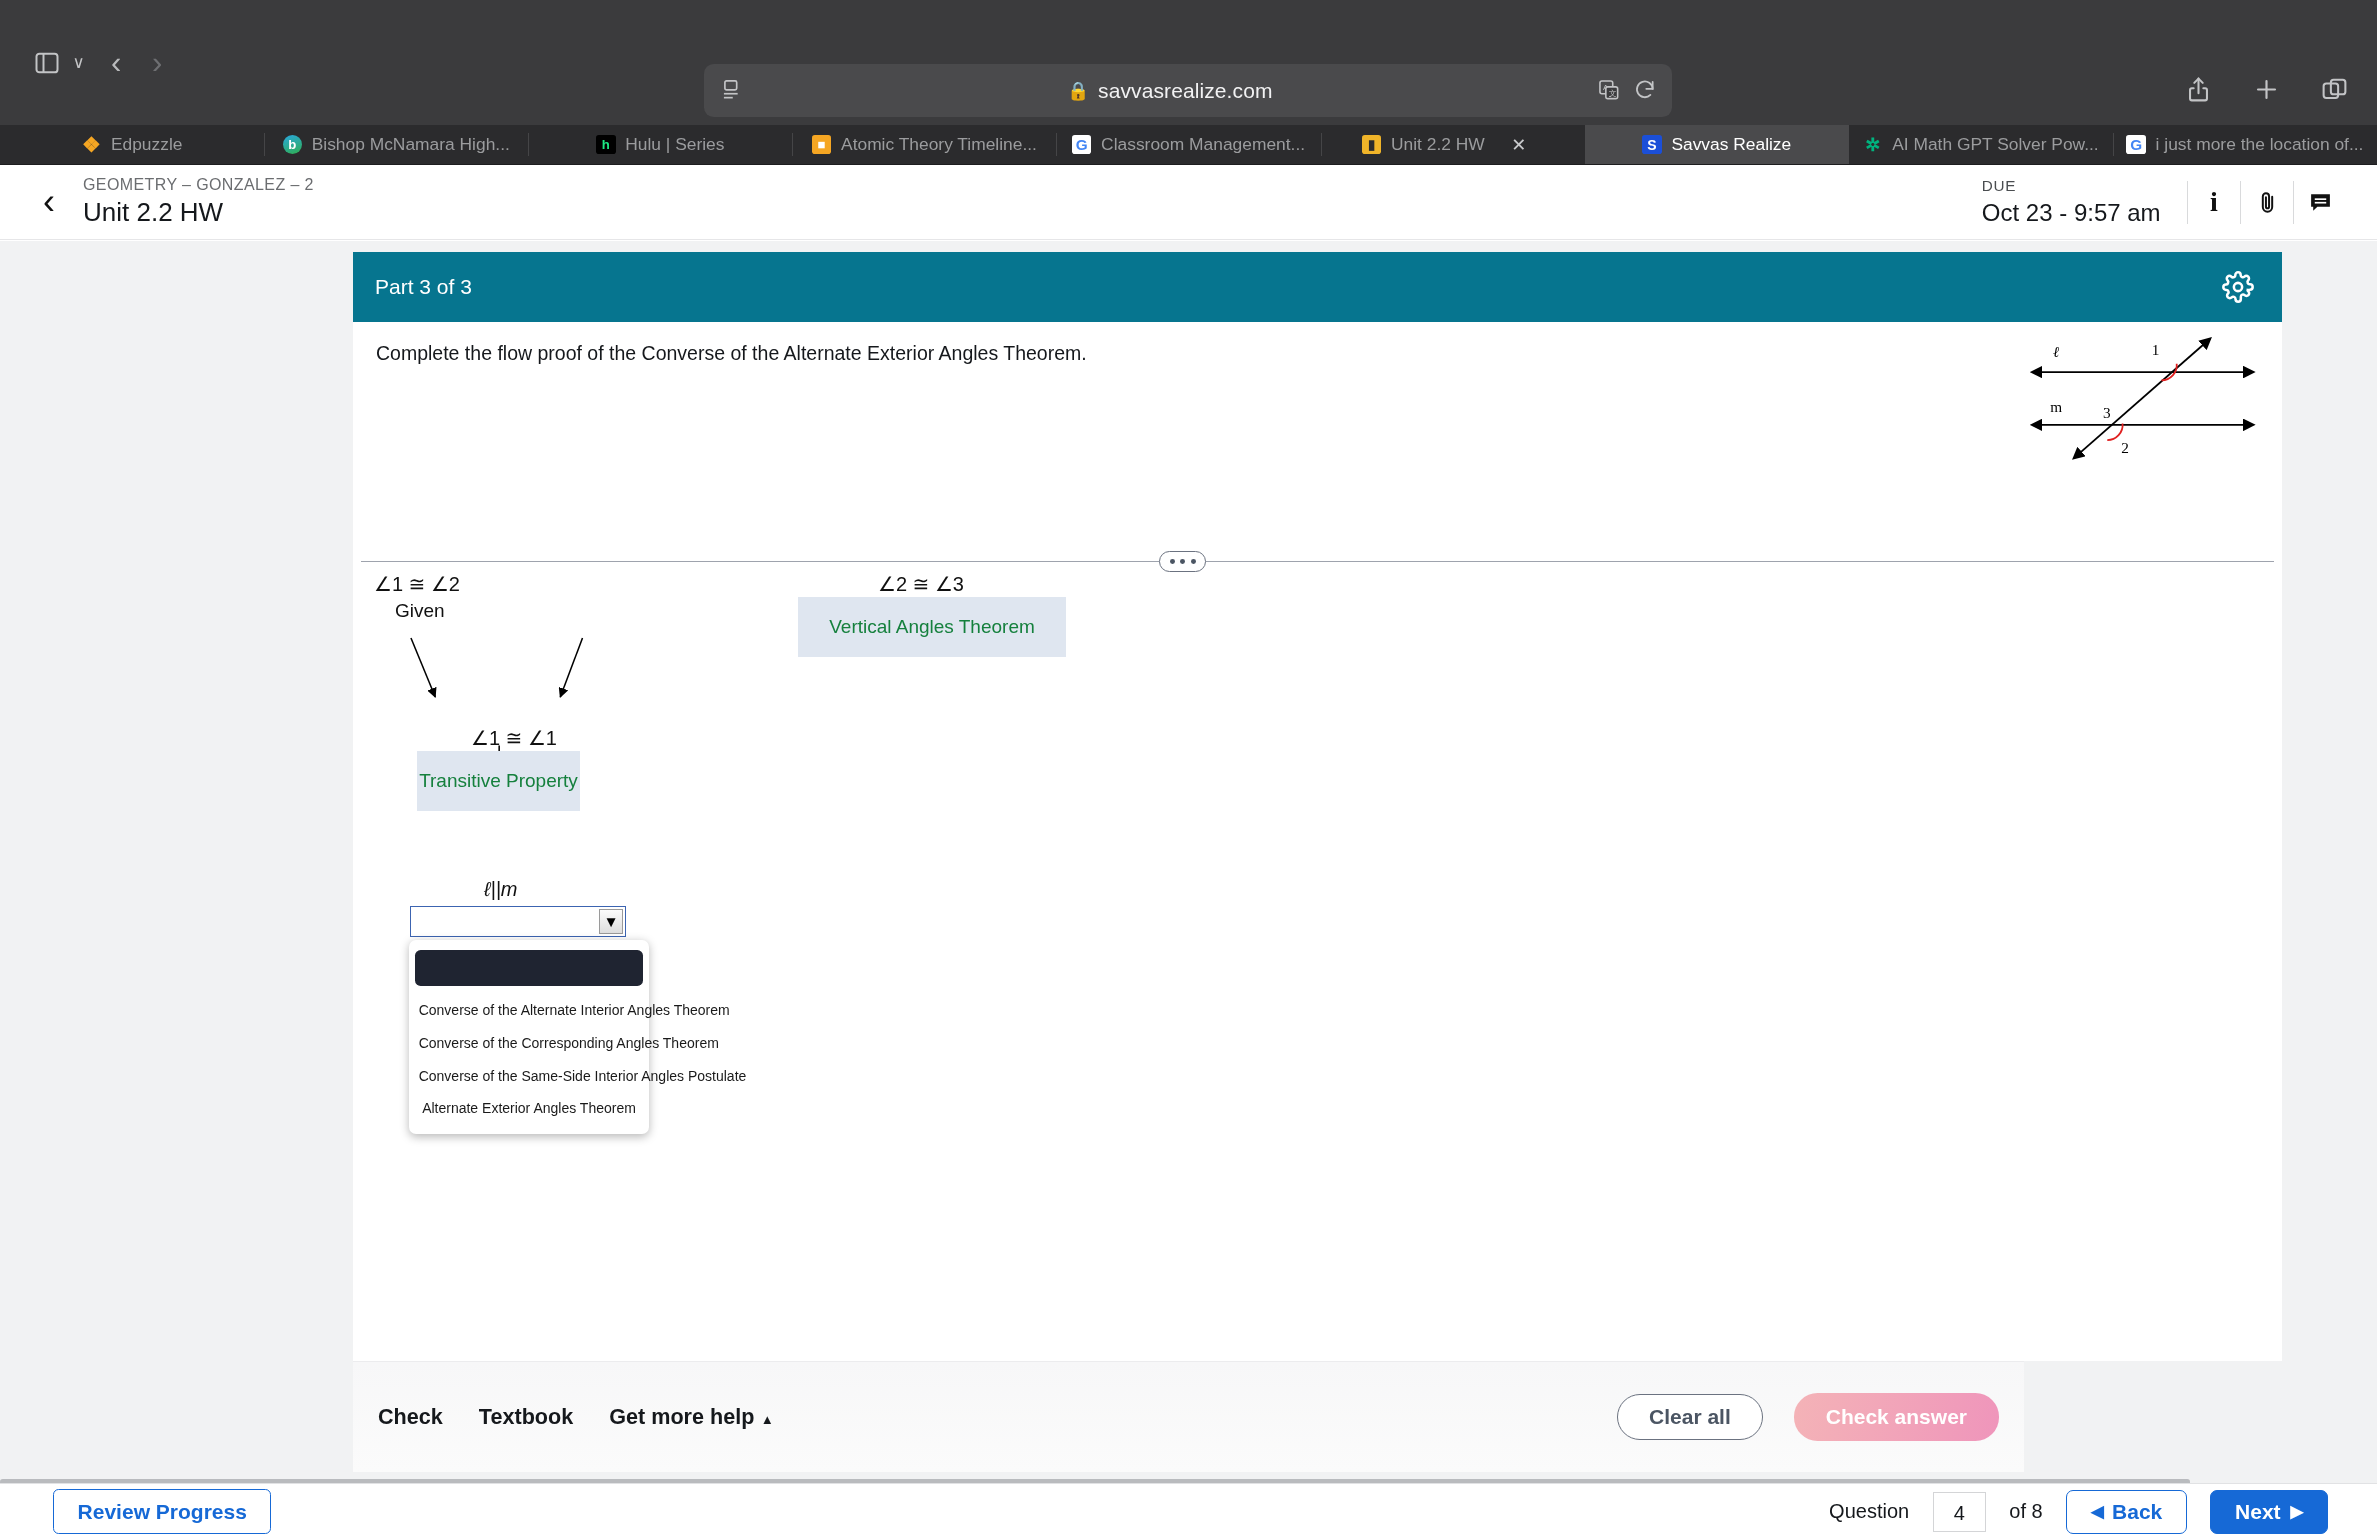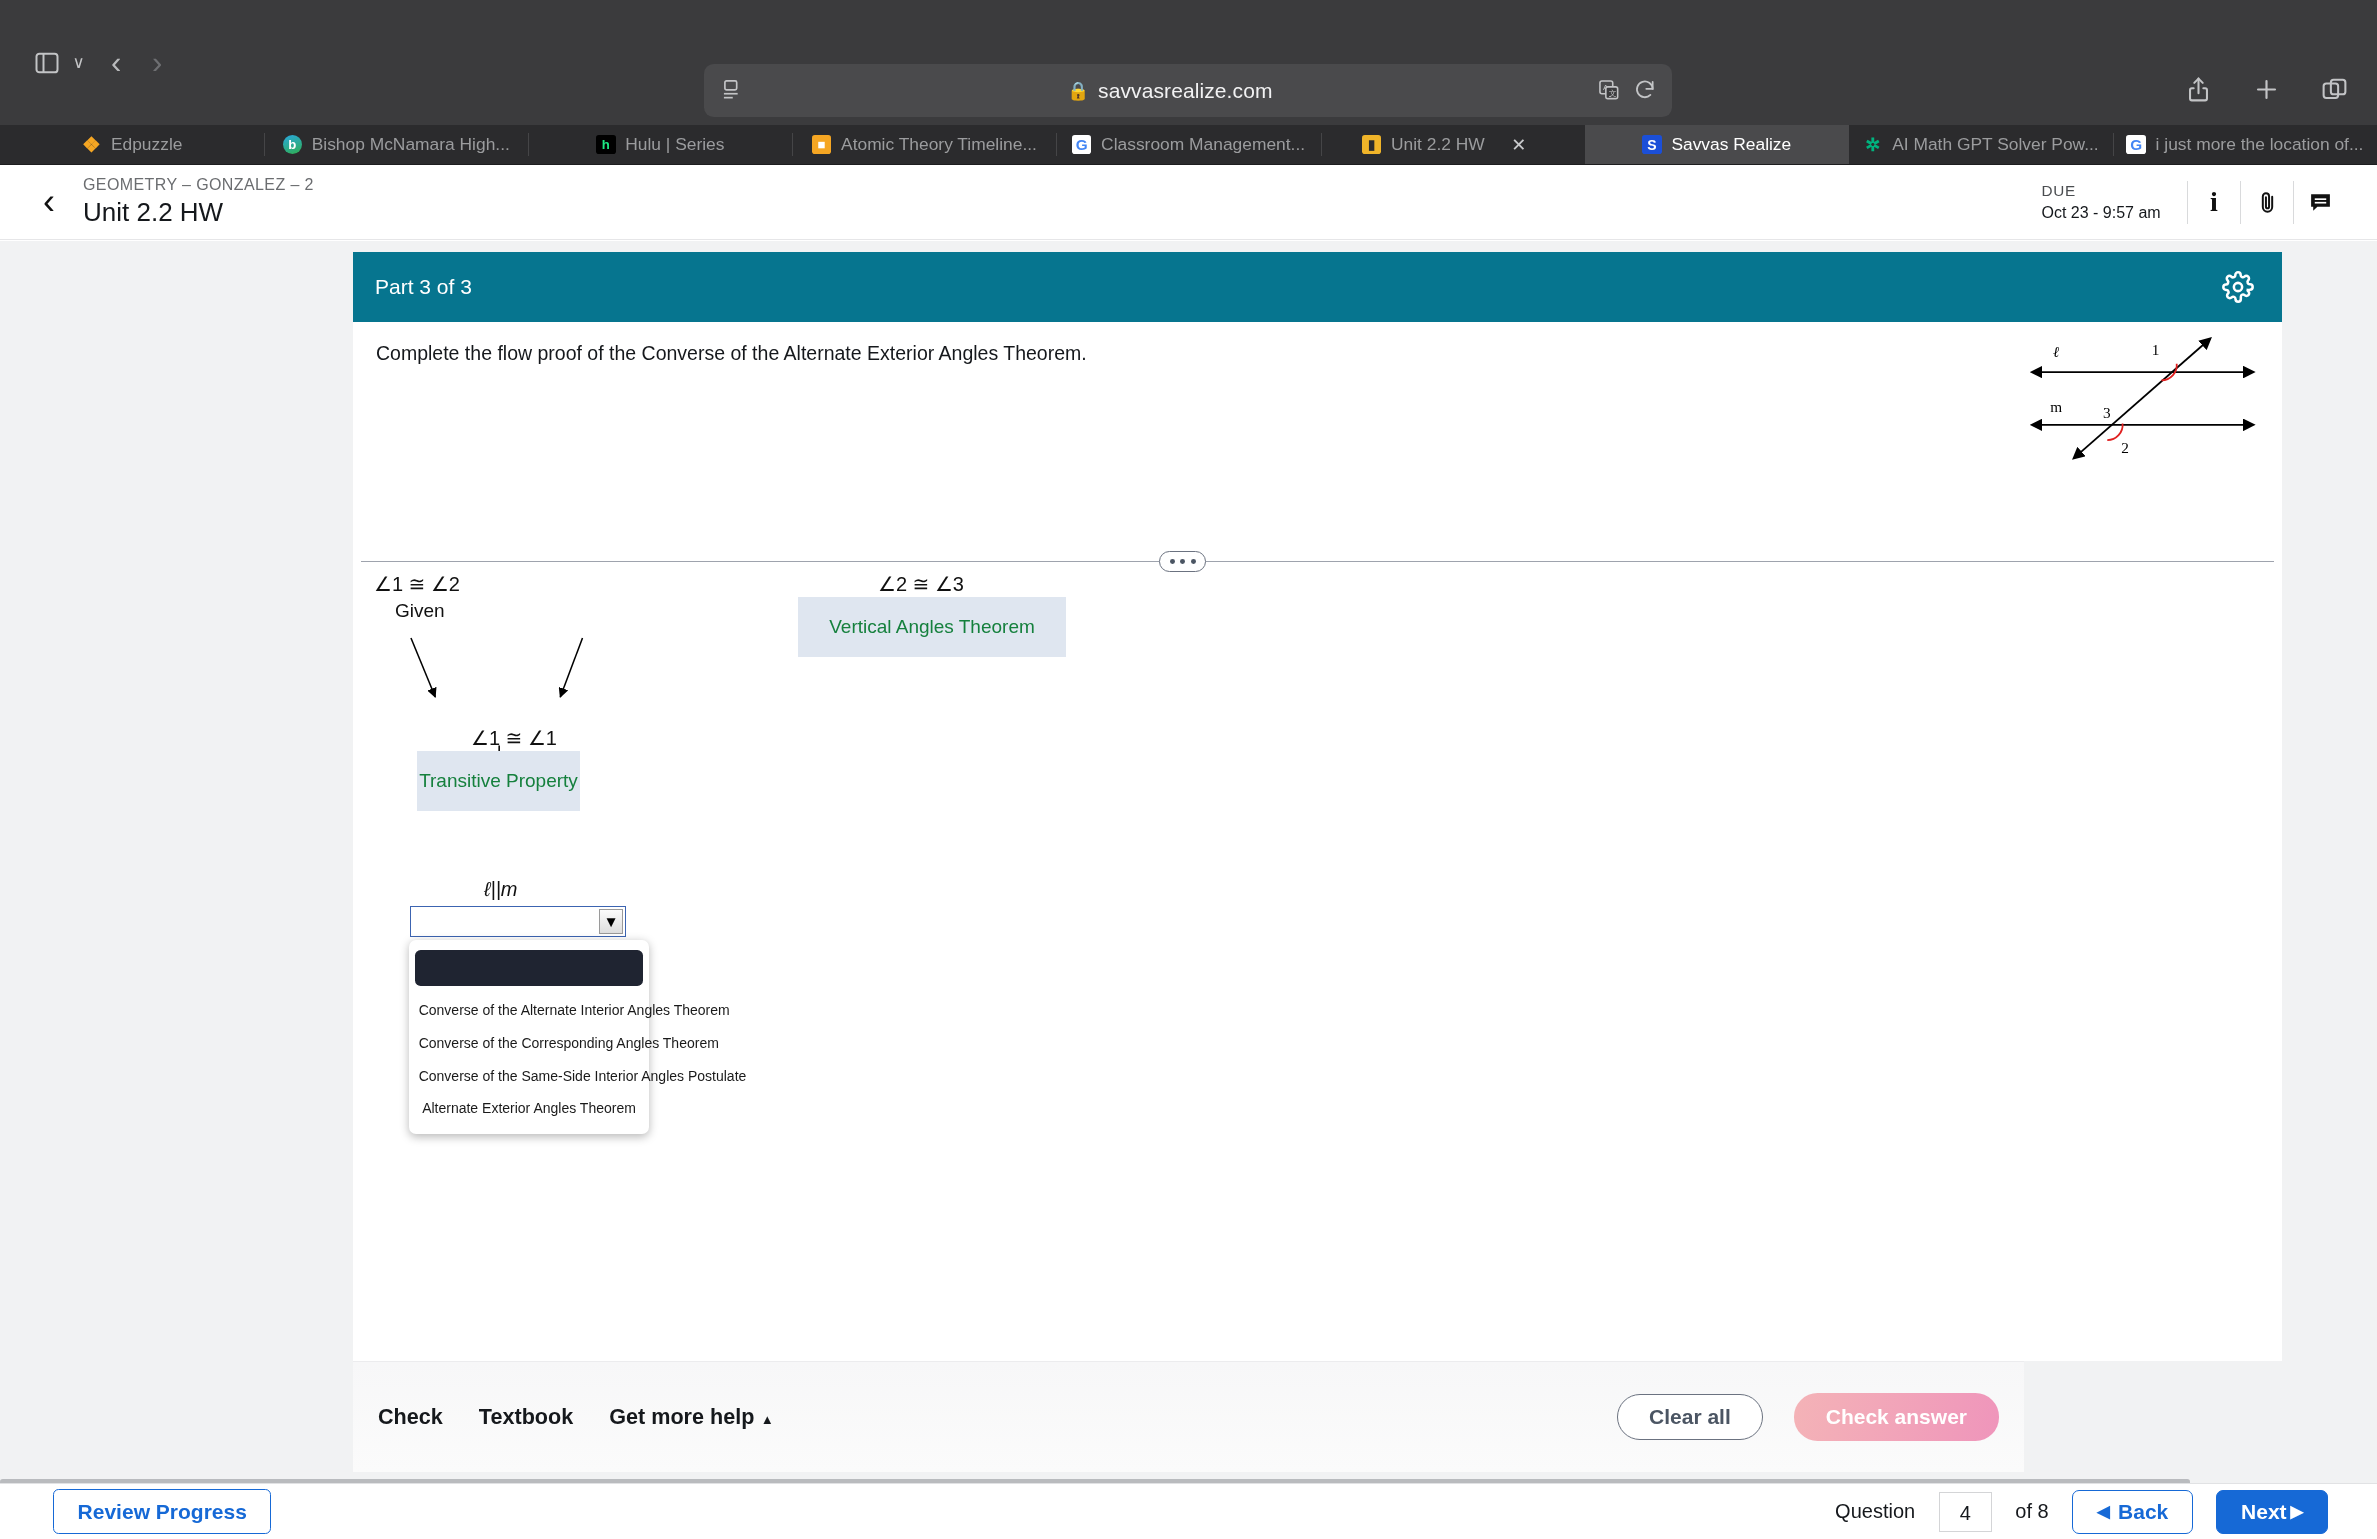--- a/index.html
+++ b/index.html
@@ -94,21 +94,21 @@
   .title-block { margin-left: 28px; }
   .course-name {
     font-size: 16px; color: #6b6d70; letter-spacing: 0.4px; margin-bottom: 3.5px;
   }
   .assignment-title { font-size: 26px; color: #15181c; font-weight: 500; }
   .header-right {
     margin-left: auto; display: flex; align-items: center; padding-right: 31px; height: 100%;
   }
   .due-block { text-align: left; padding-right: 26.4px; }
   .due-label { font-size: 15.3px; color: #4a4d50; letter-spacing: 0.7px; }
-  .due-date { font-size: 16px; color: #15181c; margin-top: 3.5px; }
+  .due-date { font-size: 24px; color: #15181c; margin-top: 3.5px; }
   .hdr-icon {
     width: 53px; height: 43px; display: flex; align-items: center; justify-content: center;
     border-left: 0.7px solid #d9dadc; color: #111;
   }
   .hdr-icon svg { width: 25px; height: 25px; }
   .hdr-icon .info-i { font-size: 28px; font-weight: bold; font-family: "Liberation Serif", serif; }
 
   
   .page-body {
     position: absolute; top: 241px; left: 0; width: 2377px; height: 1242px;
@@ -229,21 +229,21 @@
     text-align: center; font-size: 20px; color: #15181c; line-height: 40px;
   }
   .btn-back {
     border: 1.4px solid #1669d6; border-radius: 7px; background: #ffffff;
     color: #1669d6; font-size: 21px; font-weight: bold; padding: 9px 23.6px;
     display: flex; align-items: center; gap: 8.3px;
   }
   .btn-next {
     border: 1.4px solid #1669d6; border-radius: 7px; background: #1669d6;
     color: #ffffff; font-size: 21px; font-weight: bold; padding: 9px 23.6px;
-    display: flex; align-items: center; gap: 4px;
+    display: flex; align-items: center; gap: 10px;
   }
 </style>
 </head>
 <body>
 
 <div class="browser-chrome">
   <div class="toolbar-row">
     <div class="tb-left">
       <div class="icon-btn sidebar-toggle-icon">
         <svg viewBox="0 0 24 24" fill="none" stroke="currentColor" stroke-width="1.7">

